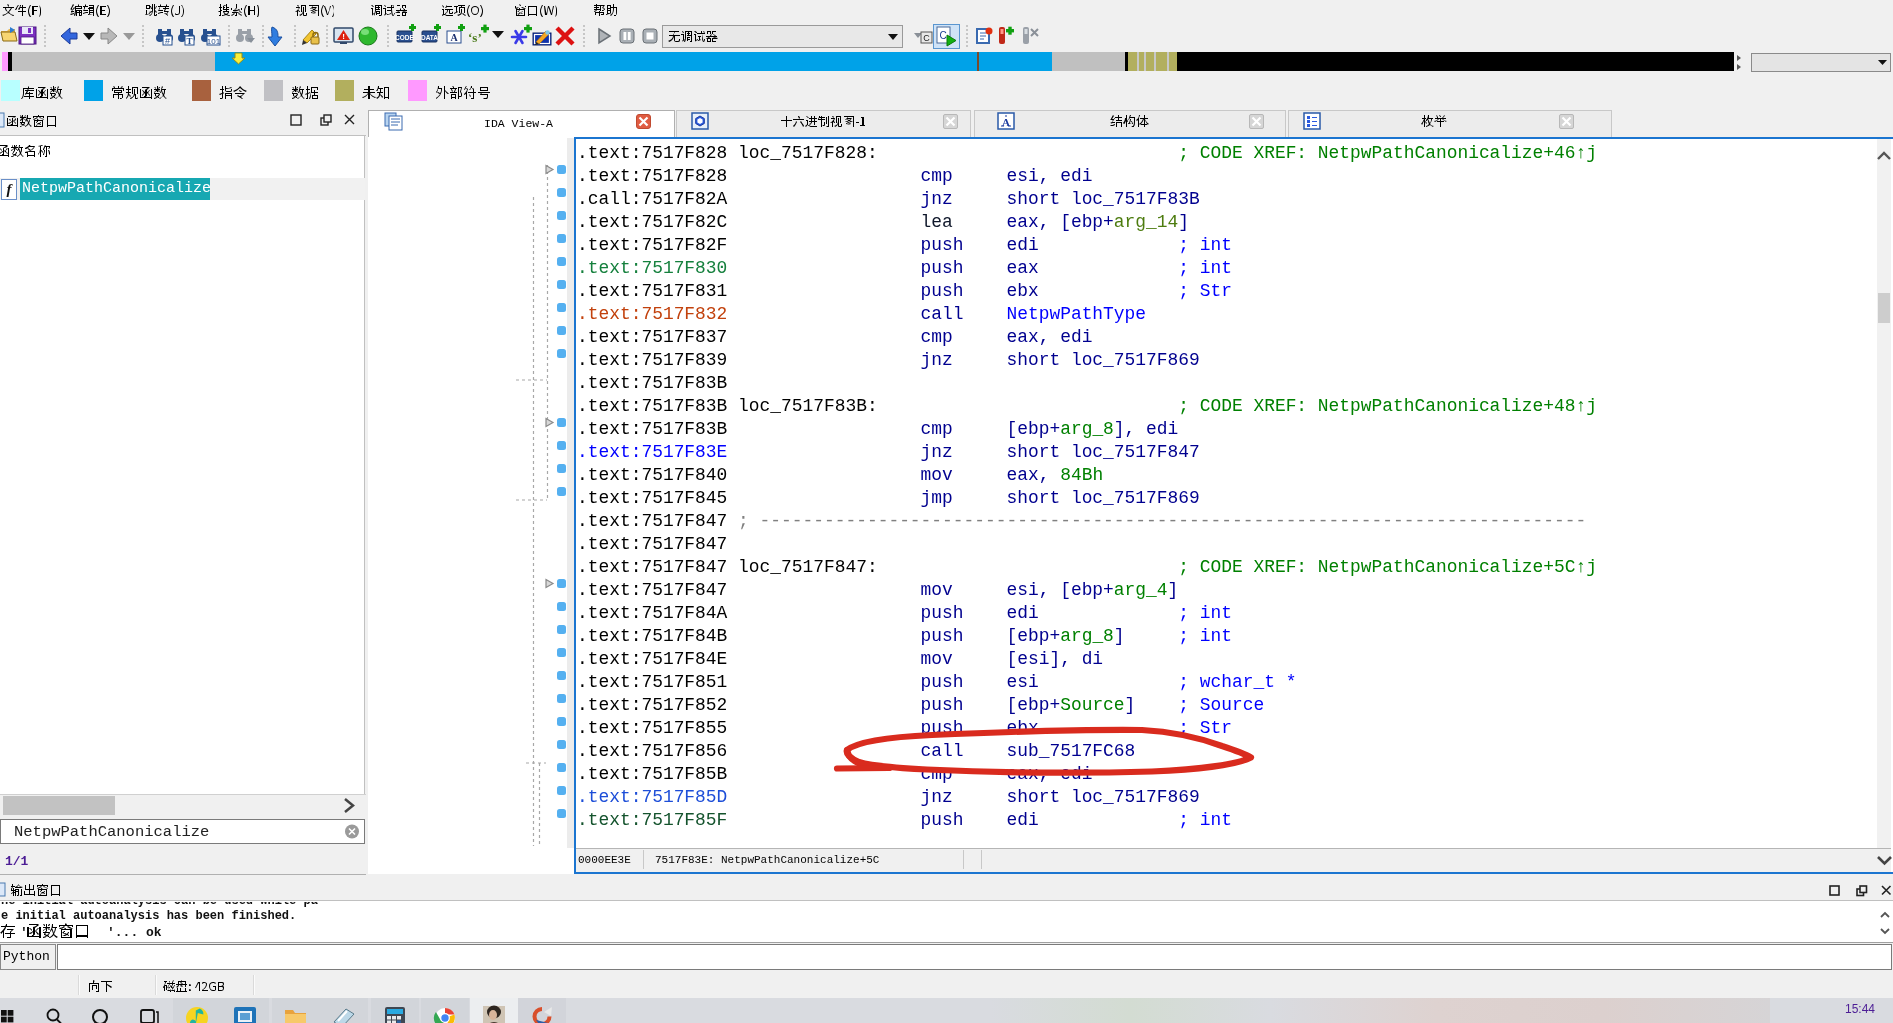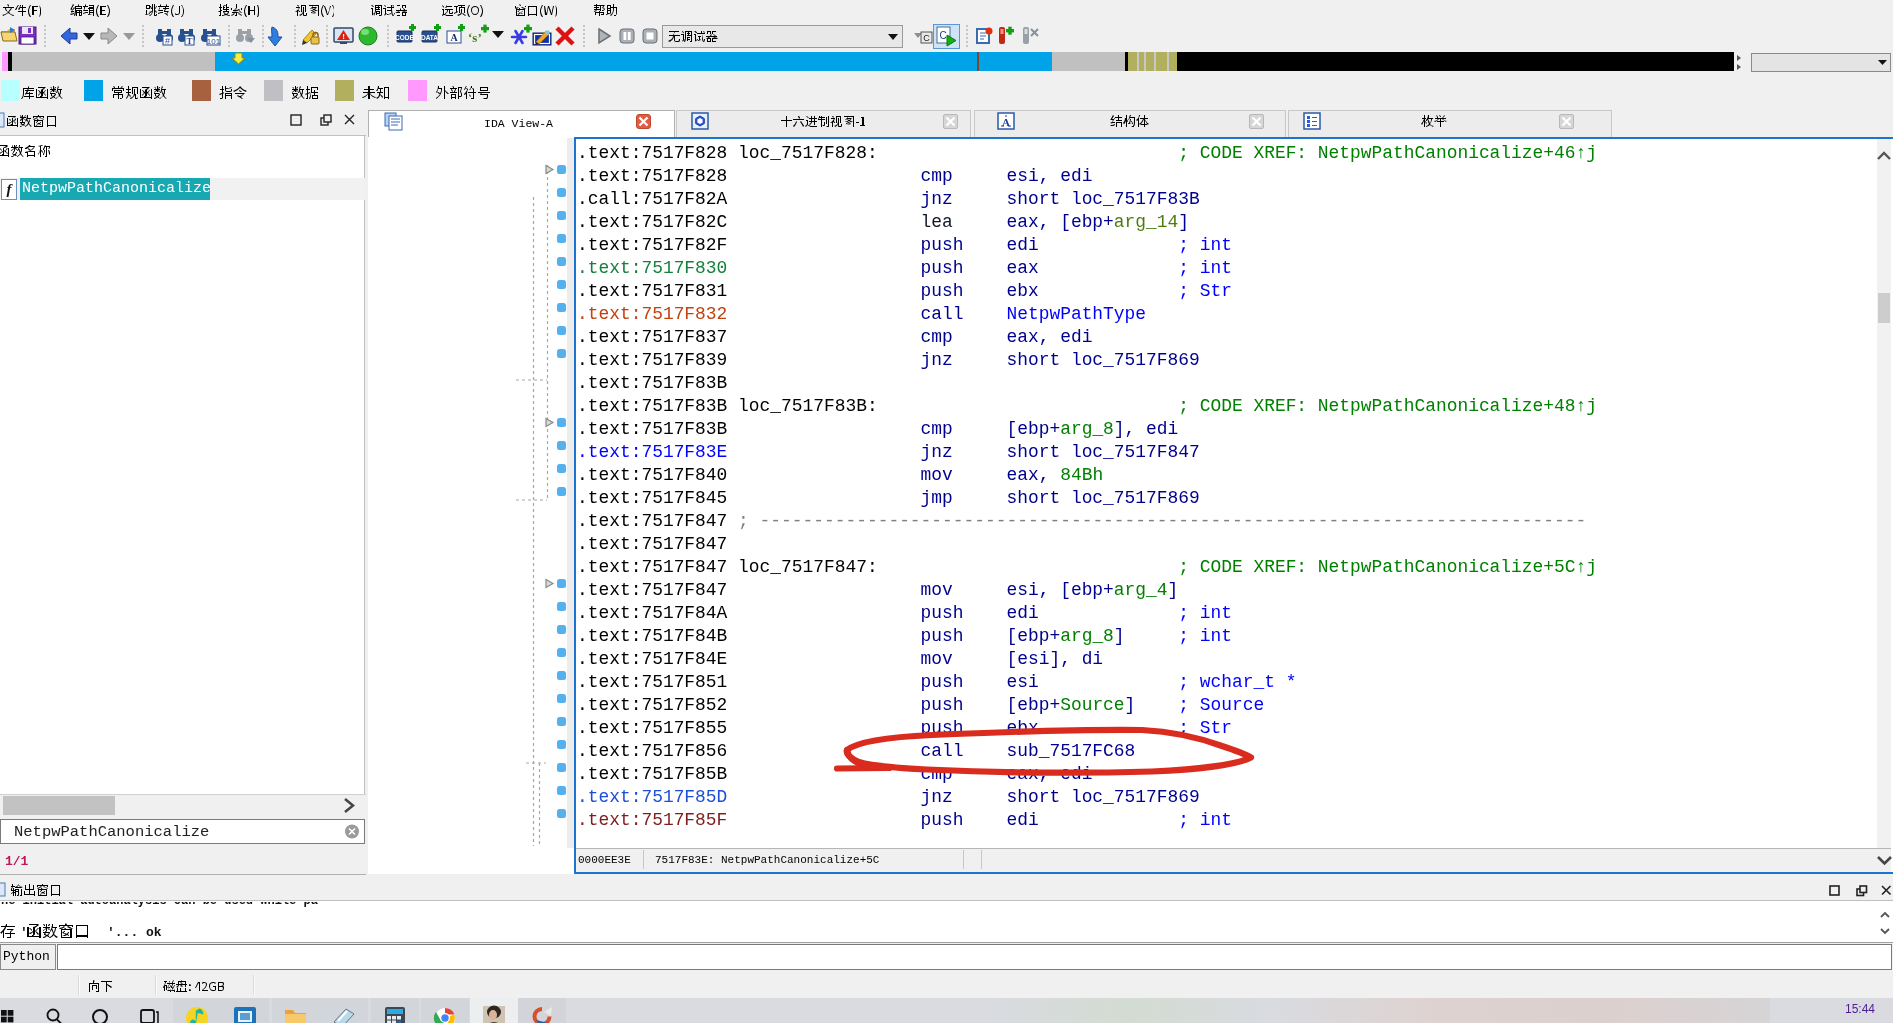--- a/index.html
+++ b/index.html
@@ -31,21 +31,21 @@
     <div style="position:absolute;left:0;top:108px;width:366px;height:27px;background:#f0f0f0;border-bottom:1px solid #c0c0c0"></div>
     <div style="position:absolute;left:0;top:136px;width:365px;height:658px;background:#fff;border-right:1px solid #c0c0c0;box-sizing:border-box"></div>
     <div style="position:absolute;left:0;top:178px;width:365px;height:22px;background:#f1f1f1"></div>
     <div style="position:absolute;left:1px;top:178.5px;width:16px;height:21px;background:#fff;border:1.5px solid #6a8fc8;box-sizing:border-box;font:italic bold 15px 'Liberation Serif';color:#111;text-align:center;line-height:19px">f</div>
     <div style="position:absolute;left:20px;top:178px;width:190px;height:22px;background:#17a8b2"></div>
     <div style="position:absolute;left:22px;top:178px;width:340px;height:22px;font:15px/22px 'Liberation Mono';color:#fff">NetpwPathCanonicalize</div>
     <div style="position:absolute;left:0;top:794px;width:366px;height:23px;background:#f0f0f0;border-top:1px solid #d0d0d0"></div>
     <div style="position:absolute;left:3px;top:796px;width:112px;height:19px;background:#c2c2c2"></div>
     <div style="position:absolute;left:0;top:819px;width:365px;height:25px;background:#fff;border:1px solid #7a7a7a;box-sizing:border-box"></div>
     <div style="position:absolute;left:14px;top:821px;width:330px;height:22px;font:15.5px/22px 'Liberation Mono';color:#222">NetpwPathCanonicalize</div>
-    <div style="position:absolute;left:5px;top:853px;width:60px;height:18px;font:bold 13px/18px 'Liberation Mono';color:#be185d">1/1</div>
+    <div style="position:absolute;left:5px;top:853px;width:60px;height:18px;font:bold 13px/18px 'Liberation Mono';color:#4c1d95">1/1</div>
     <div style="position:absolute;left:0;top:874px;width:366px;height:1px;background:#b0b0b0"></div>
     <div style="position:absolute;left:366px;top:108px;width:1527px;height:29px;background:#f0f0f0"></div>
     <div style="position:absolute;left:368px;top:110px;width:307px;height:27px;background:#fff;border:1px solid #b0b0b0;border-bottom:none;box-sizing:border-box"></div>
     <div style="position:absolute;left:484px;top:111px;width:120px;height:26px;font:11.5px/26px 'Liberation Mono';color:#000">IDA View-A</div>
     <div style="position:absolute;left:636px;top:114px;width:15px;height:15px;background:#e05c42;border:1px solid #c04a30;border-radius:3px;box-sizing:border-box"></div>
     <div style="position:absolute;left:676px;top:110px;width:295px;height:27px;background:#ececec;border:1px solid #c8c8c8;border-bottom:none;box-sizing:border-box"></div>
     <div style="position:absolute;left:974px;top:110px;width:312px;height:27px;background:#ececec;border:1px solid #c8c8c8;border-bottom:none;box-sizing:border-box"></div>
     <div style="position:absolute;left:1288px;top:110px;width:324px;height:27px;background:#ececec;border:1px solid #c8c8c8;border-bottom:none;box-sizing:border-box"></div>
     <div style="position:absolute;left:943px;top:114px;width:15px;height:15px;background:#d6d6d6;border:1px solid #b8b8b8;border-radius:2px;box-sizing:border-box"></div>
     <div style="position:absolute;left:1249px;top:114px;width:15px;height:15px;background:#d6d6d6;border:1px solid #b8b8b8;border-radius:2px;box-sizing:border-box"></div>
@@ -83,27 +83,28 @@
 <span style="color:#000000">.text:7517F847</span>                  <span style="color:#00008f">mov</span>     <span style="color:#00008f">esi, [ebp+</span><span style="color:#008000">arg_4</span><span style="color:#00008f">]</span>
 <span style="color:#000000">.text:7517F84A</span>                  <span style="color:#00008f">push</span>    <span style="color:#00008f">edi</span>             <span style="color:#0000ff">; int</span>
 <span style="color:#000000">.text:7517F84B</span>                  <span style="color:#00008f">push</span>    <span style="color:#00008f">[ebp+</span><span style="color:#008000">arg_8</span><span style="color:#00008f">]</span>     <span style="color:#0000ff">; int</span>
 <span style="color:#000000">.text:7517F84E</span>                  <span style="color:#00008f">mov</span>     <span style="color:#00008f">[esi], di</span>
 <span style="color:#000000">.text:7517F851</span>                  <span style="color:#00008f">push</span>    <span style="color:#00008f">esi</span>             <span style="color:#0000ff">; wchar_t *</span>
 <span style="color:#000000">.text:7517F852</span>                  <span style="color:#00008f">push</span>    <span style="color:#00008f">[ebp+</span><span style="color:#008000">Source</span><span style="color:#00008f">]</span>    <span style="color:#0000ff">; Source</span>
 <span style="color:#000000">.text:7517F855</span>                  <span style="color:#00008f">push</span>    <span style="color:#00008f">ebx</span>             <span style="color:#0000ff">; Str</span>
 <span style="color:#000000">.text:7517F856</span>                  <span style="color:#00008f">call</span>    <span style="color:#00008f">sub_7517FC68</span>
 <span style="color:#000000">.text:7517F85B</span>                  <span style="color:#00008f">cmp</span>     <span style="color:#00008f">eax, edi</span>
 <span style="color:#1d4ed8">.text:7517F85D</span>                  <span style="color:#00008f">jnz</span>     <span style="color:#00008f">short loc_7517F869</span>
-<span style="color:#7f1d1d">.text:7517F85F</span>                  <span style="color:#00008f">push</span>    <span style="color:#00008f">edi</span>             <span style="color:#0000ff">; int</span></pre>
+<span style="color:#14532d">.text:7517F85F</span>                  <span style="color:#00008f">push</span>    <span style="color:#00008f">edi</span>             <span style="color:#0000ff">; int</span></pre>
     <div style="position:absolute;left:0;top:875px;width:1893px;height:5px;background:#f0f0f0"></div>
     <div style="position:absolute;left:0;top:880px;width:1893px;height:20px;background:#f0f0f0;border-bottom:1px solid #c0c0c0"></div>
     <div style="position:absolute;left:0;top:901px;width:1893px;height:41px;background:#fff;border-bottom:1px solid #a0a0a0;overflow:hidden"></div>
     <div style="position:absolute;left:1px;top:902px;width:800px;height:5px;overflow:hidden">
       <div style="margin-top:-8px;font:600 12px/14px 'Liberation Mono';color:#111">he initial autoanalysis can be used while pa</div>
     </div>
+    <div style="position:absolute;left:1px;top:909px;width:800px;height:15px;font:600 12px/15px 'Liberation Mono';color:#111">e initial autoanalysis has been finished.</div>
     <div style="position:absolute;left:0;top:943px;width:1893px;height:29px;background:#f0f0f0"></div>
     <div style="position:absolute;left:0;top:944px;width:56px;height:26px;background:#f0f0f0;border:1px solid #8a8a8a;box-sizing:border-box;font:13px/24px 'Liberation Mono';color:#000;padding-left:2px">Python</div>
     <div style="position:absolute;left:57px;top:944px;width:1835px;height:26px;background:#fff;border:1px solid #7a7a7a;box-sizing:border-box"></div>
     <div style="position:absolute;left:0;top:972px;width:1893px;height:26px;background:#f0f0f0"></div>
     <div style="position:absolute;left:14px;top:1022px;width:60px;height:16px;font:600 13px/16px 'Liberation Mono';color:#737373">idle</div>
     <div style="position:absolute;left:78px;top:975px;width:1px;height:20px;background:#dadada"></div>
     <div style="position:absolute;left:79px;top:975px;width:1px;height:20px;background:#fbfbfb"></div>
     <div style="position:absolute;left:155px;top:975px;width:1px;height:20px;background:#dadada"></div>
     <div style="position:absolute;left:156px;top:975px;width:1px;height:20px;background:#fbfbfb"></div>
     <div style="position:absolute;left:253px;top:975px;width:1px;height:20px;background:#dadada"></div>

